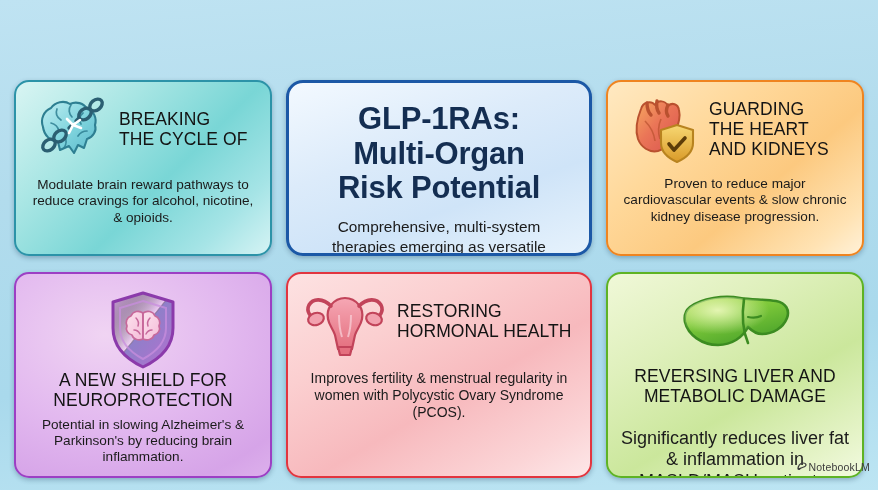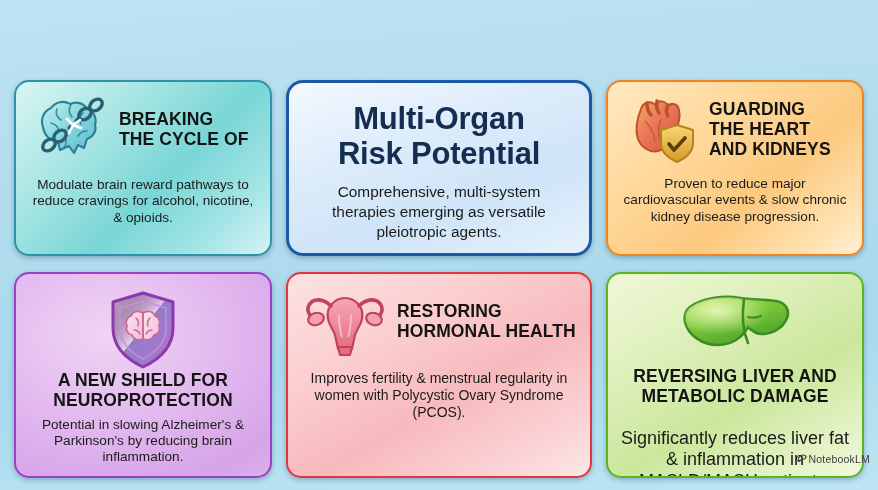--- a/index.html
+++ b/index.html
@@ -78,21 +78,21 @@
     gap: 6px;
     margin-top: 2px;
   }
   .icon-box {
     flex: 0 0 auto;
     display: flex;
     align-items: center;
     justify-content: center;
   }
   .card-title {
-    font-weight: bold;
+    font-weight: normal;
     color: #141414;
     line-height: 1.13;
     letter-spacing: 0.1px;
     text-transform: uppercase;
   }
   .card-title.centered { text-align: center; }
   .card-body {
     color: #1b1b1b;
     text-align: center;
     line-height: 1.21;
@@ -171,21 +171,21 @@
   .stack-icon {
     display: flex;
     align-items: center;
     justify-content: center;
     width: 100%;
   }
 
   
   .watermark {
     position: absolute;
-    right: 8px; bottom: 22px;
+    right: 8px; bottom: 14px;
     display: flex;
     align-items: center;
     gap: 0;
     z-index: 9;
     justify-content: flex-end;
   }
   .watermark-label {
     font-size: 10.5px;
     color: #3c3c3c;
     letter-spacing: 0.2px;
@@ -233,20 +233,21 @@
             <div>THE CYCLE OF</div>
           </div>
         </div>
         <div class="card-body">Modulate brain reward pathways to reduce cravings for alcohol, nicotine, &amp; opioids.</div>
       </div>
     </div>
 
     <div class="card c-hero">
       <div class="card-inner">
         <div class="hero-title">
+          <div>GLP-1RAs:</div>
           <div>Multi-Organ</div>
           <div>Risk Potential</div>
         </div>
         <div class="hero-sub">Comprehensive, multi-system therapies emerging as versatile pleiotropic agents.</div>
       </div>
     </div>
 
     <div class="card c-heart">
       <div class="card-inner">
         <div class="row-head">

